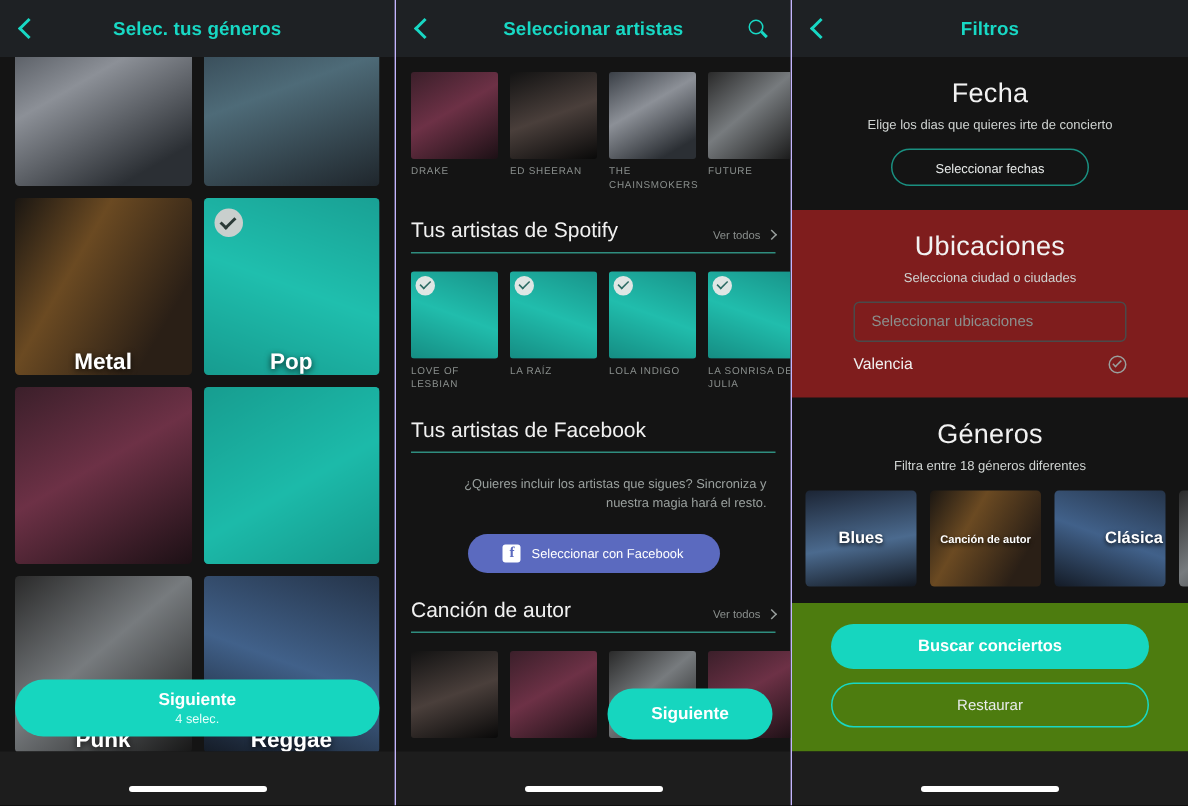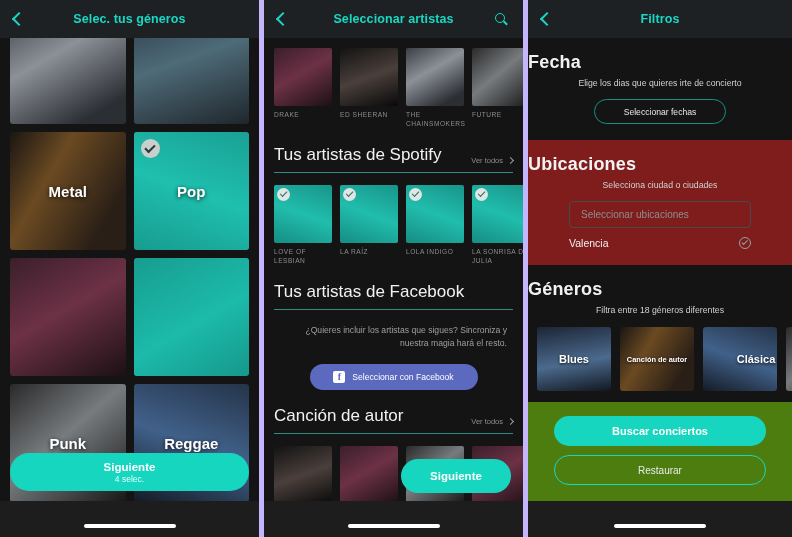--- a/index.html
+++ b/index.html
@@ -8,21 +8,21 @@
     background: #0d0d0d;
     font-family: "Liberation Sans", sans-serif;
     overflow: hidden;
   }
   .stage { display: flex; width: 792px; height: 537px; }
   .phone {
     width: 264px; height: 537px;
     position: relative;
     overflow: hidden;
     background: #161616;
-    border-right: 5px solid #c4b5fd;
+    border-right: 1px solid #c4b5fd;
   }
   .phone:last-child { border-right: none; }
 
   
   .navbar {
     height: 38px;
     background: #1e2124;
     display: flex; align-items: center;
     position: relative; z-index: 40;
   }
@@ -74,21 +74,21 @@
     position: absolute; top: 38px; left: 0; right: 0; bottom: 36px;
     background: #141414; overflow: hidden;
   }
   .genre-grid {
     display: grid; grid-template-columns: 1fr 1fr;
     gap: 8px; padding: 0 10px;
     margin-top: -32px;
   }
   .gcard {
     position: relative; height: 118px; border-radius: 3px;
-    overflow: hidden; display: flex; align-items: center; justify-content: center;
+    overflow: hidden; display: flex; align-items: flex-end; justify-content: center;
   }
   .gcard .ph { position: absolute; inset: 0; }
   .gcard .label {
     position: relative; color: #fff; font-size: 15px; font-weight: bold;
     text-shadow: 0 1px 4px rgba(0,0,0,.8); z-index: 3;
   }
   .gcard.sel .ph { filter: none; }
   .gcard.sel::after {
     content: ""; position: absolute; inset: 0;
     background: rgba(26,196,178,.72); z-index: 1;
@@ -151,21 +151,21 @@
   .tcheck::after {
     content: ""; width: 5.5px; height: 2.6px;
     border-left: 1.5px solid #2b6b63; border-bottom: 1.5px solid #2b6b63;
     transform: rotate(-45deg) translate(.5px,-.5px);
   }
   .sec-head {
     margin: 16px 10px 0; display: flex; align-items: flex-end;
     justify-content: space-between; padding-bottom: 7px;
     border-bottom: 1.4px solid #2f8d7f;
   }
-  .sec-head .h { color: #f1f1f1; font-size: 17px; }
+  .sec-head .h { color: #f1f1f1; font-size: 14px; }
   .sec-more { display: flex; align-items: center; gap: 5px; }
   .sec-more span { color: #8a8f8d; font-size: 7.5px; }
   .chev-r {
     width: 5px; height: 5px; border-top: 1.3px solid #9aa09e;
     border-right: 1.3px solid #9aa09e; transform: rotate(45deg);
   }
   .fb-note {
     margin: 14px 16px 0; text-align: right; color: #9aa09e;
     font-size: 8.6px; line-height: 1.55;
   }
@@ -194,21 +194,21 @@
   .next-pill span { color: #fff; font-size: 11.5px; font-weight: bold; }
 
   
   .filters {
     position: absolute; top: 38px; left: 0; right: 0; bottom: 36px;
     background: #141414; overflow: hidden;
   }
   .fsec { padding: 14px 0 16px; }
   .fsec.alt { background: #7f1d1d; }
   .fsec h2 {
-    color: #f2f2f2; font-weight: bold;
+    text-align: center; color: #f2f2f2; font-weight: normal;
     font-size: 18px; letter-spacing: .2px;
   }
   .fsec .sub {
     text-align: center; color: #cfd3d1; font-size: 8.7px; margin-top: 5px;
   }
   .ghost-btn {
     margin: 11px auto 0; width: 132px; height: 25px; border-radius: 13px;
     border: 1.2px solid #1a8f80; display: flex;
     align-items: center; justify-content: center;
   }

